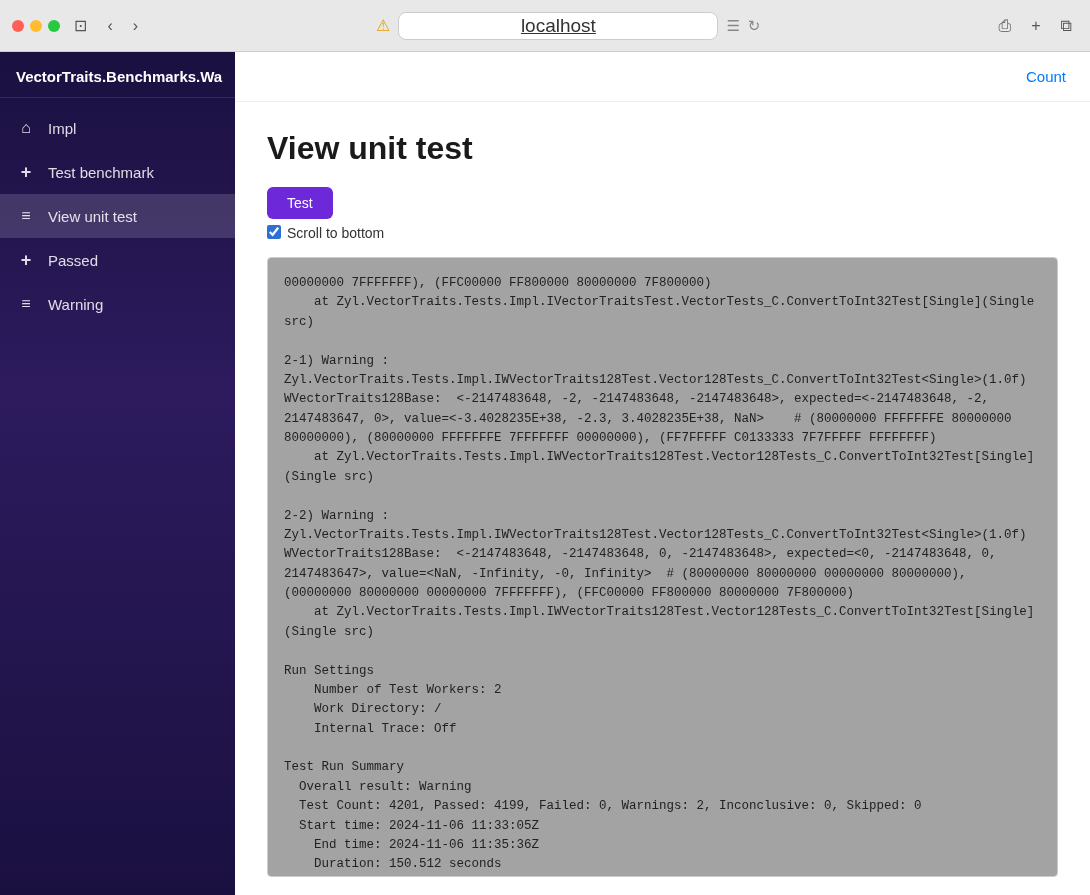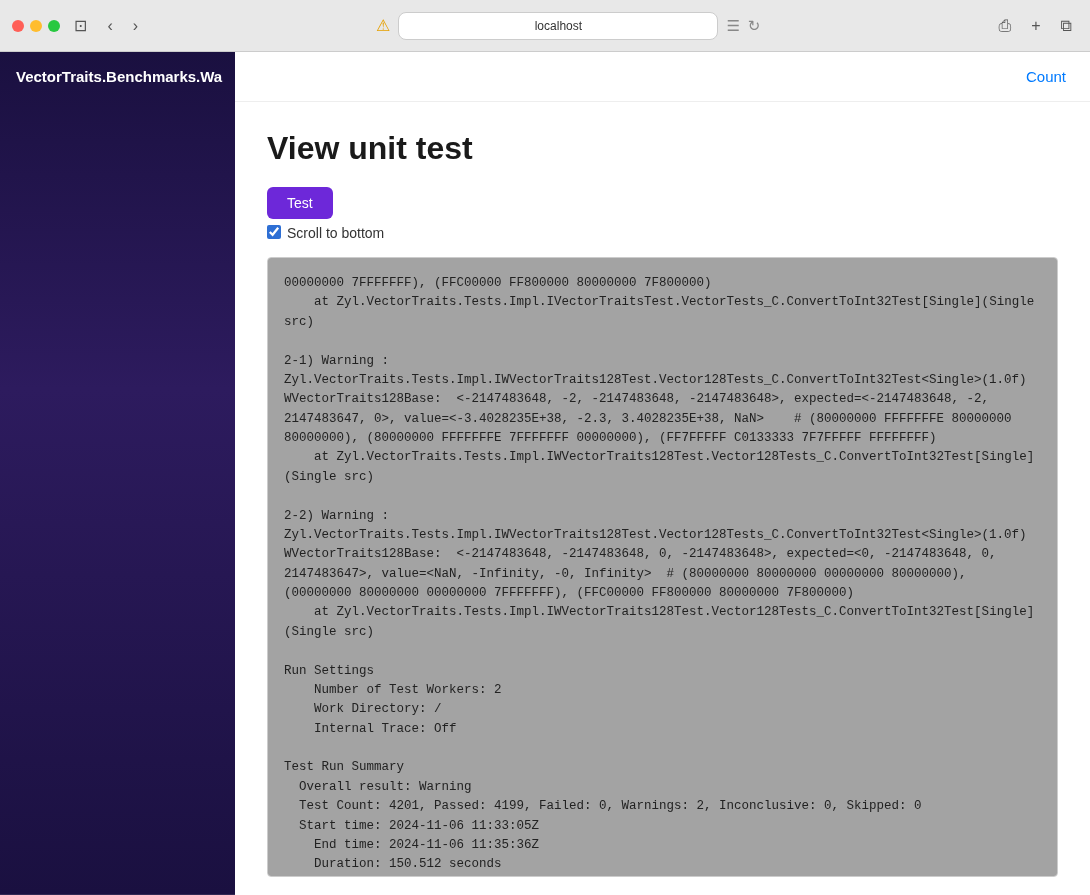--- a/index.html
+++ b/index.html
@@ -42,47 +42,48 @@
       display: flex;
       justify-content: center;
       align-items: center;
       gap: 8px;
     }
     .address-bar {
       background: white;
       border: 1px solid #ccc;
       border-radius: 8px;
       padding: 4px 40px;
-      font-size: 12px;
+      font-size: 19px;
       color: #333;
       text-align: center;
       width: 320px;
       height: 28px;
       display: flex;
       align-items: center;
       justify-content: center;
+      text-decoration: underline;
     }
     .browser-toolbar-right {
       display: flex;
       gap: 8px;
       align-items: center;
     }
 
     
     .app-container {
       display: flex;
       height: calc(895px - 52px);
     }
 
     
     .sidebar {
       width: 235px;
       background: linear-gradient(180deg, #1a1040 0%, #2d1b5e 40%, #1a1040 100%);
       display: flex;
-      flex-direction: row;
+      flex-direction: column;
       padding: 0;
       flex-shrink: 0;
     }
     .sidebar-header {
       padding: 16px 16px 12px 16px;
       color: white;
       font-size: 15px;
       font-weight: 600;
       border-bottom: 1px solid rgba(255,255,255,0.1);
     }

